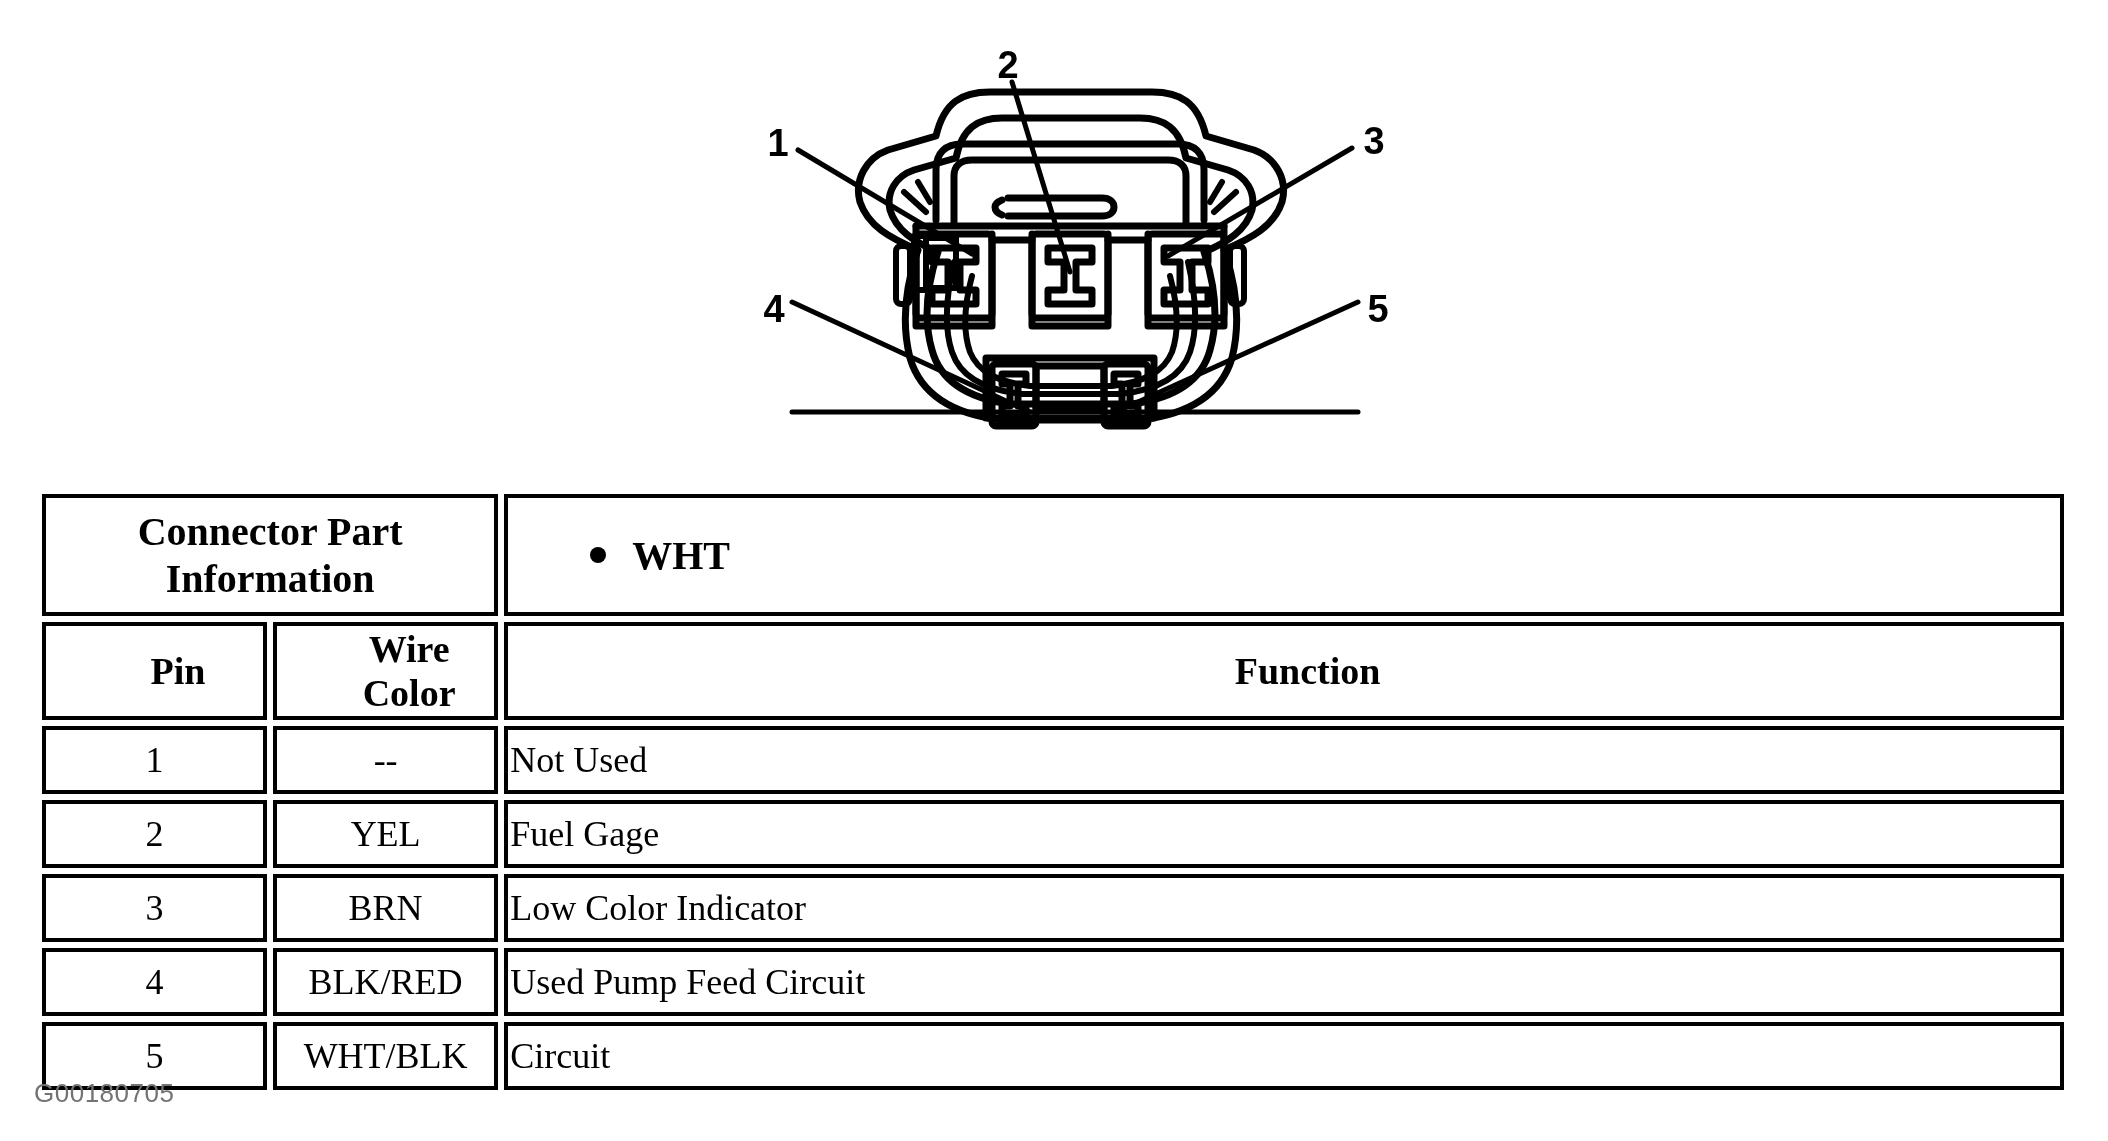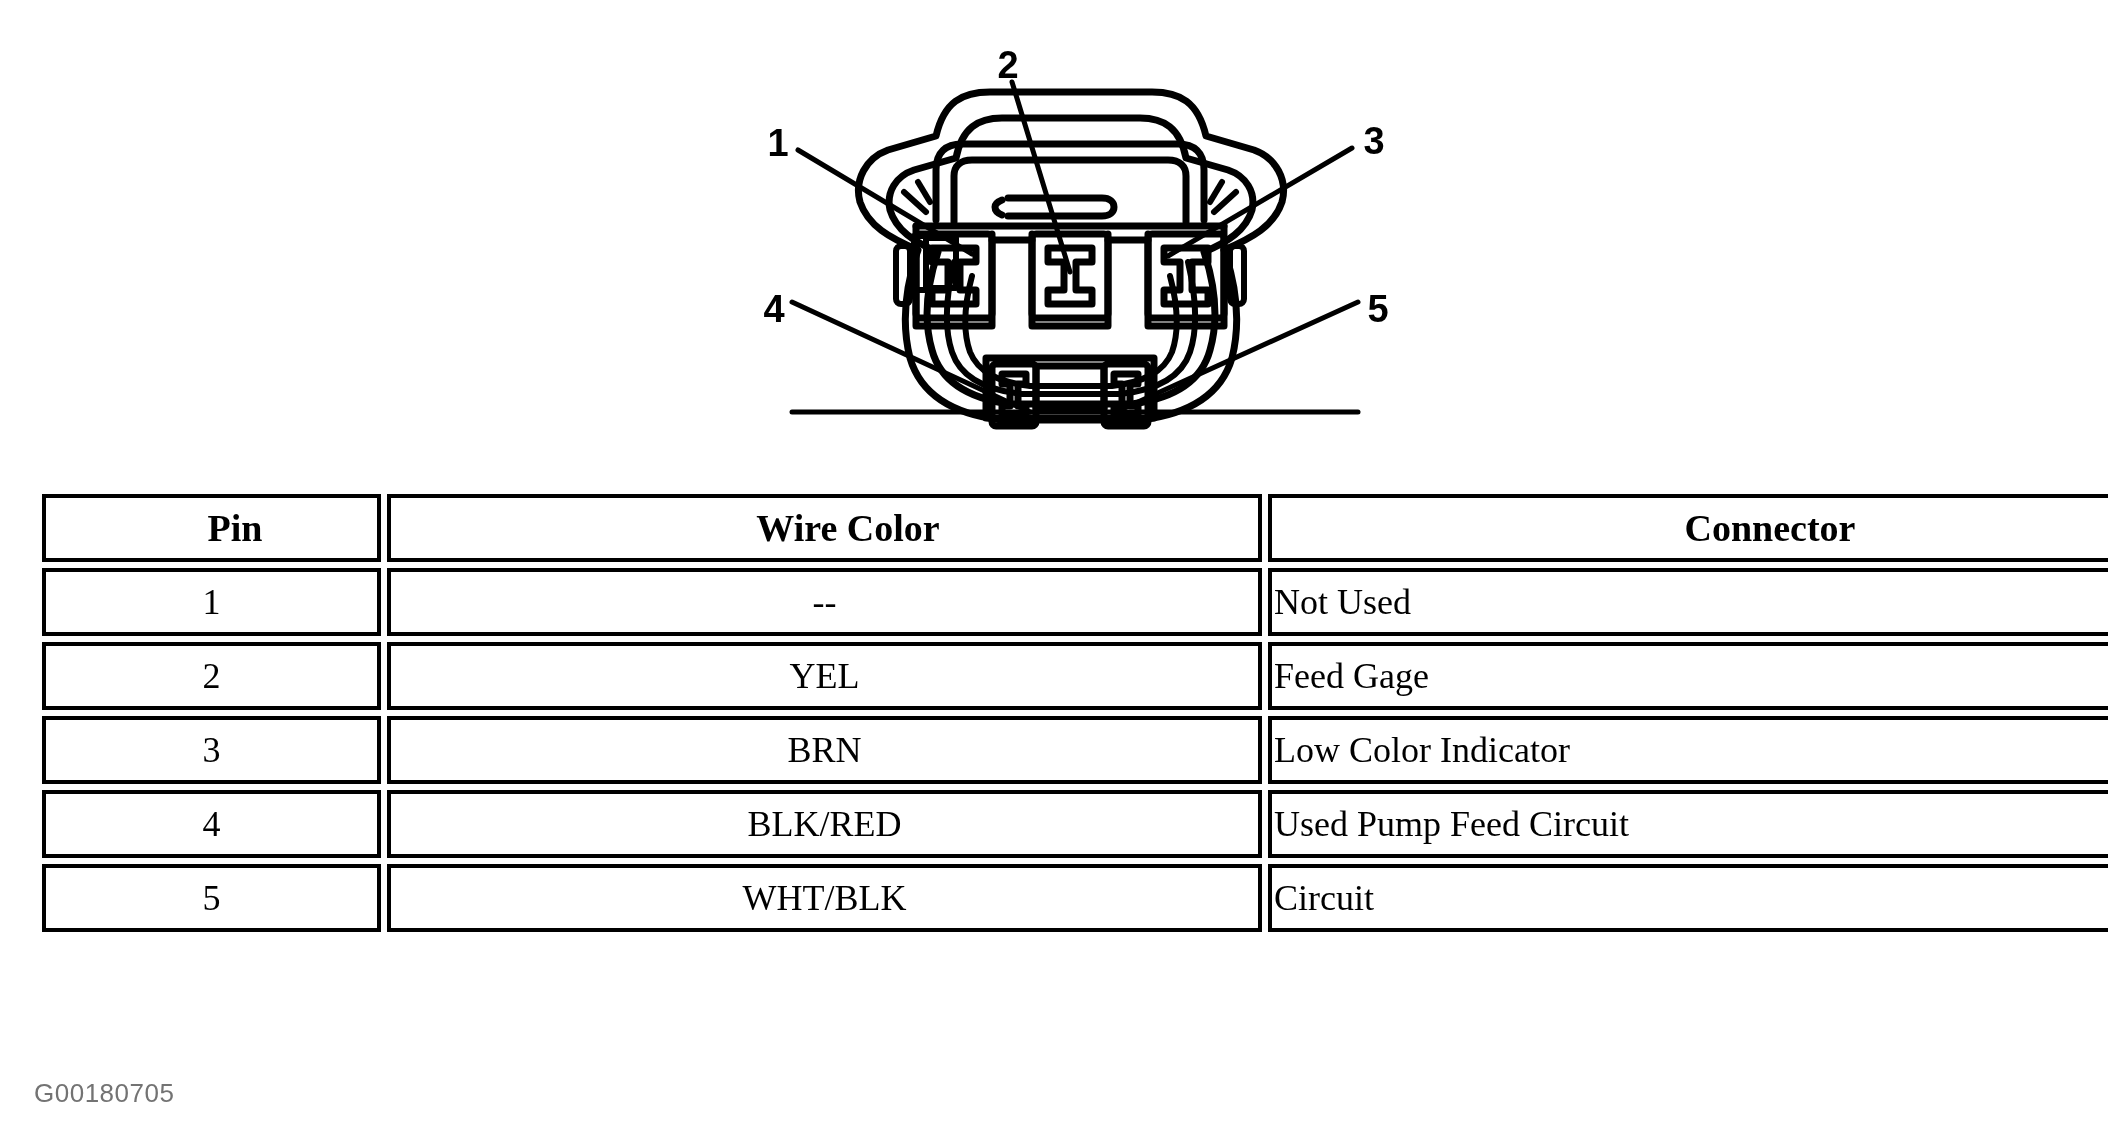--- a/index.html
+++ b/index.html
@@ -249,36 +249,42 @@
     <text class="pin-callout-text" x="38" y="116" text-anchor="middle">1</text>
     <text class="pin-callout-text" x="268" y="38" text-anchor="middle">2</text>
     <text class="pin-callout-text" x="634" y="114" text-anchor="middle">3</text>
     <text class="pin-callout-text" x="34" y="282" text-anchor="middle">4</text>
     <text class="pin-callout-text" x="638" y="282" text-anchor="middle">5</text>
   </svg>
 </div>
 
 <table id="pinout-table">
   <tbody>
+    <tr>
+      <td class="cell-title-block col-pin" colspan="2">Connector Part Information</td>
+      <td class="cell-wht col-func">
+        <span class="bullet"></span><span>WHT</span>
+      </td>
+    </tr>
 
     <tr>
       <td class="cell-head col-pin">Pin</td>
       <td class="cell-head col-wire">Wire Color</td>
-      <td class="cell-head col-func">Connector</td>
+      <td class="cell-head col-func">Function</td>
     </tr>
 
     <tr>
       <td class="cell-data col-pin">1</td>
       <td class="cell-data col-wire">--</td>
       <td class="cell-func col-func">Not Used</td>
     </tr>
     <tr>
       <td class="cell-data col-pin">2</td>
       <td class="cell-data col-wire">YEL</td>
-      <td class="cell-func col-func">Feed Gage</td>
+      <td class="cell-func col-func">Fuel Gage</td>
     </tr>
     <tr>
       <td class="cell-data col-pin">3</td>
       <td class="cell-data col-wire">BRN</td>
       <td class="cell-func col-func">Low Color Indicator</td>
     </tr>
     <tr>
       <td class="cell-data col-pin">4</td>
       <td class="cell-data col-wire">BLK/RED</td>
       <td class="cell-func col-func">Used Pump Feed Circuit</td>

